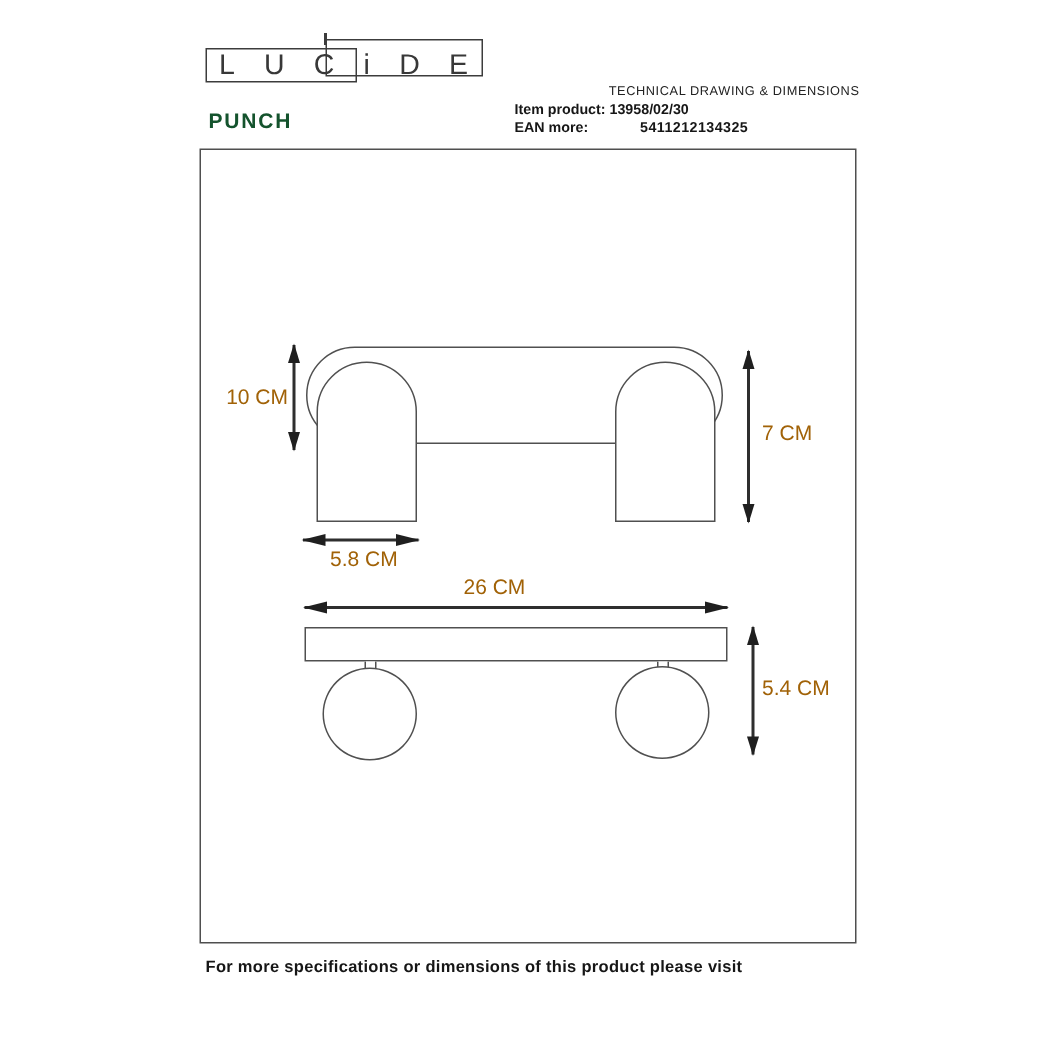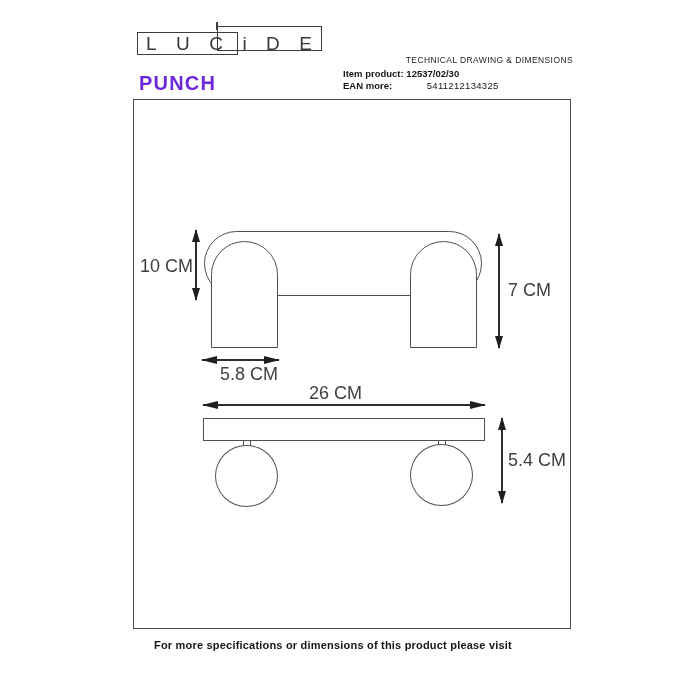--- a/index.html
+++ b/index.html
@@ -9,29 +9,29 @@
   
   .logo-frame { position:absolute; border:1.4px solid #3c3c3c; background:transparent; }
   .logo-frame.left  { left:137px; top:32px; width:101px; height:23px; }
   .logo-frame.right { left:217px; top:26px; width:105px; height:25px; }
   .logo-tick { position:absolute; left:216px; top:22px; width:2px; height:8px; background:#3c3c3c; }
   .logo-letters { position:absolute; left:146px; top:32px; width:166px; height:22px;
                   display:flex; justify-content:space-between; align-items:flex-end;
                   font-size:19px; line-height:21px; color:#383838; }
   .logo-letters span { display:block; }
 
-  .product-title { position:absolute; left:139px; top:72px; font-size:20px; font-weight:bold;
-                   letter-spacing:1.2px; color:#6d28d9; }
+  .product-title { position:absolute; left:139px; top:72px; font-size:14px; font-weight:bold;
+                   letter-spacing:1.2px; color:#14532d; }
 
   .doc-title { position:absolute; right:127px; top:27px; font-size:8.5px; letter-spacing:0.4px; color:#222;margin-top:28px; }
 
   .item-block { position:absolute; left:343px; top:68px; font-size:9.5px; line-height:12.2px; color:#161616; }
   .item-block .lbl { font-weight:bold; }
   .item-block .val-bold { font-weight:bold; }
-  .item-block .val { font-weight:normal; letter-spacing:0.3px;padding-left:32px; }
+  .item-block .val { font-weight:bold; letter-spacing:0.3px;padding-left:32px; }
 
   
   .drawing-area { position:absolute; left:133px; top:99px; width:438px; height:530px;
                   border:1.5px solid #4f4f4f; background:#fff; }
 
   .shape { position:absolute; border:1.3px solid #505050; background:#fff; }
   .mount-bar { left:70px; top:131px; width:278px; height:65px; border-radius:32.5px; z-index:1; }
   .spot-arch { width:67px; height:107px; top:141px; border-radius:33.5px 33.5px 0 0; z-index:2; }
   .spot-arch.l { left:77px; }
   .spot-arch.r { left:276px; }
@@ -52,38 +52,38 @@
        border-left:4.5px solid transparent; border-right:4.5px solid transparent; }
   .arrow-v::before { top:-1px; border-bottom:13px solid #1f1f1f; }
   .arrow-v::after  { bottom:-1px; border-top:13px solid #1f1f1f; }
 
   .arrow-h { position:absolute; height:2px; background:#2e2e2e; z-index:3; }
   .arrow-h::before, .arrow-h::after { content:''; position:absolute; top:50%; transform:translateY(-50%);
        border-top:4.5px solid transparent; border-bottom:4.5px solid transparent; }
   .arrow-h::before { left:-1px; border-right:16px solid #1f1f1f; }
   .arrow-h::after  { right:-1px; border-left:16px solid #1f1f1f; }
 
-  .dim-label { position:absolute; font-size:18px; color:#404040; white-space:nowrap; z-index:4; }
+  .dim-label { position:absolute; font-size:14px; color:#a16207; white-space:nowrap; z-index:4; }
 
   
   #arr10 { left:61px;  top:130px; height:70px; }
   #arr14 { left:364px; top:134px; height:114px; }
   #arr65 { left:68px;  top:259px; width:77px; }
   #arr26 { left:69px;  top:304px; width:282px; }
   #arr95 { left:367px; top:318px; height:85px; }
 
   #lab10 { left:6px;   top:156px; width:52px; text-align:right; }
   #lab14 { left:374px; top:180px; }
   #lab65 { left:86px;  top:264px; }
   #lab26 { left:175px; top:283px; width:70px; text-align:left; }
   #lab95 { left:374px; top:350px; }
 
   
   .footer-note { position:absolute; left:137px; top:639px; font-size:11px; font-weight:bold;
-                 color:#161616; letter-spacing:0.2px;margin-left:17px; }
+                 color:#161616; letter-spacing:0.2px; }
   .website { position:absolute; left:137px; top:652px; font-size:17px; font-weight:bold;
              color:#111; letter-spacing:0.6px; }
 </style>
 </head>
 <body>
 
 <div class="page">
 
   <div>
     <div class="logo-frame left"></div>
@@ -98,21 +98,21 @@
       <span>E</span>
     </div>
   </div>
 
   <div class="product-title">PUNCH</div>
   <div class="doc-title">TECHNICAL DRAWING &amp; DIMENSIONS</div>
 
   <div class="item-block">
     <div>
       <span class="lbl">Item product:</span>
-      <span class="val-bold">12537/02/30</span>
+      <span class="val-bold">13958/02/30</span>
     </div>
     <div>
       <span class="lbl">EAN more:</span>
       <span class="val">5411212134325</span>
     </div>
   </div>
 
   <div class="drawing-area">
 
     <div class="shape mount-bar"></div>

